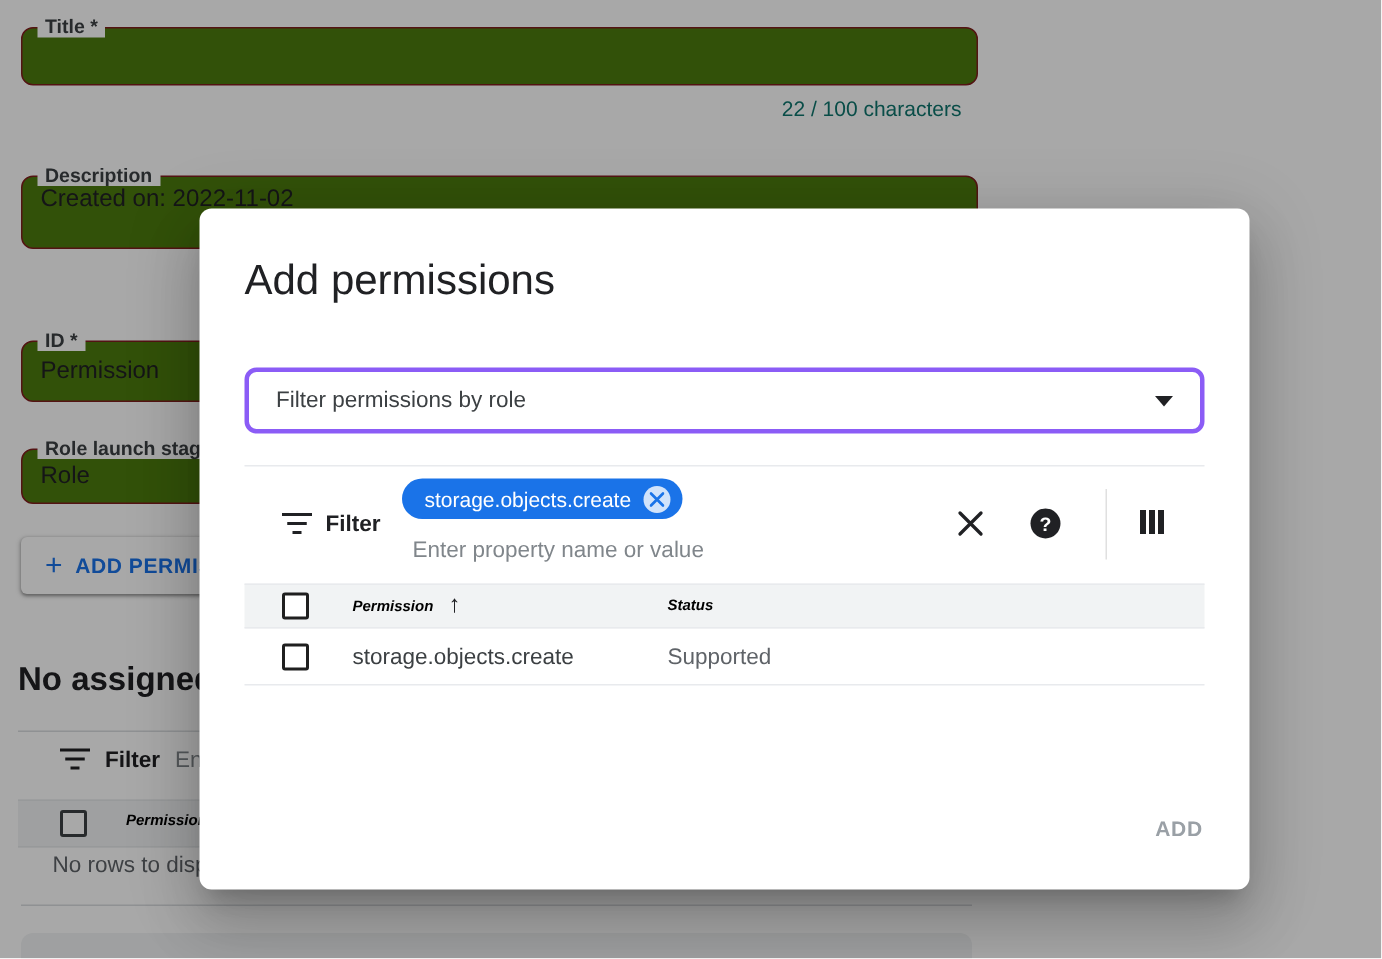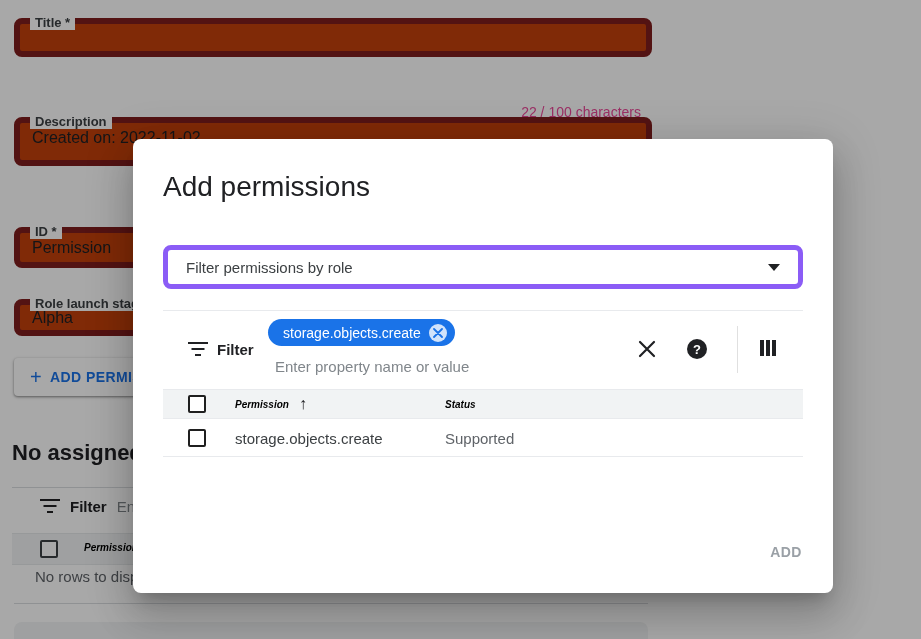--- a/index.html
+++ b/index.html
@@ -2,27 +2,27 @@
 <html><head>
 <meta charset="utf-8">
 <style>
   * { margin:0; padding:0; box-sizing:border-box; }
   html,body { width:921px; height:639px; overflow:hidden; }
   body { font-family:"Liberation Sans","DejaVu Sans",sans-serif; background:#fff; }
   #canvas { position:relative; width:921px; height:639px; background:#fff; overflow:hidden; }
 
   
   .page { position:absolute; inset:0; background:#fff; }
-  .ofield { position:absolute; border:6px solid #7f1d1d; border-radius:8px; background:#c2410c; }
+  .ofield { position:absolute; border:1px solid #7f1d1d; border-radius:8px; background:#4d7c0f; }
   .ofield .flabel { position:absolute; top:-9px; left:10px; background:#fff; padding:0 5px;
                     font-size:13px; font-weight:600; color:#3c4043; white-space:nowrap; }
   .ofield .fvalue { position:absolute; left:12px; top:50%; transform:translateY(-50%);
                     font-size:16px; color:#202124; white-space:nowrap; }
   .ofield.multiline .fvalue { top:6px; transform:none; }
-  .char-counter { position:absolute; top:64px; right:280px; font-size:14px; color:#ec4899;margin-top:40px; }
+  .char-counter { position:absolute; top:64px; right:280px; font-size:14px; color:#0f766e; }
   .raised-btn { position:absolute; display:flex; align-items:center; gap:8px; justify-content:flex-start;
                 background:#fff; border:none; border-radius:4px; padding:0 16px;
                 box-shadow:0 1px 2px rgba(0,0,0,.3), 0 1px 3px 1px rgba(0,0,0,.15);
                 font-size:14px; font-weight:600; letter-spacing:.4px; color:#1a73e8; cursor:pointer;
                 font-family:inherit; white-space:nowrap; }
   .plus-glyph { font-size:20px; font-weight:400; line-height:1; color:#1a73e8; }
   .bg-heading { position:absolute; left:12px; top:440px; font-size:22px; font-weight:700; color:#202124; white-space:nowrap; }
   .hdivider { position:absolute; height:1px; background:#dadce0; }
   .filter-row { position:absolute; display:flex; align-items:center; }
   .filter-label { font-size:15px; font-weight:700; color:#202124; }
@@ -46,21 +46,21 @@
 
   
   .scrim { position:absolute; inset:0; background:rgba(0,0,0,.34); z-index:5; }
 
   
   .modal { position:absolute; left:133px; top:139px; width:700px; height:454px; background:#fff;
            border-radius:8px; z-index:10;
            box-shadow:0 11px 15px -7px rgba(0,0,0,.2), 0 24px 38px 3px rgba(0,0,0,.14), 0 9px 46px 8px rgba(0,0,0,.12); }
   .modal-title { position:absolute; left:30px; top:32px; font-size:28px; font-weight:400; color:#202124; }
   .role-dropdown { position:absolute; left:30px; top:106px; width:640px; height:44px;
-                   border:5px solid #8b5cf6; border-radius:8px; background:#fff; cursor:pointer; }
+                   border:3px solid #8b5cf6; border-radius:8px; background:#fff; cursor:pointer; }
   .role-dropdown .dd-text { position:absolute; left:18px; top:50%; transform:translateY(-50%);
                    font-size:15px; color:#3c4043; }
   .dd-arrow { position:absolute; right:18px; top:50%; margin-top:-3px; width:0; height:0;
               border-left:6px solid transparent; border-right:6px solid transparent; border-top:7px solid #202124; }
   .m-divider { position:absolute; left:30px; top:171px; width:640px; height:1px; background:#e8eaed; }
 
   .m-funnel { position:absolute; left:55px; top:203px; }
   .m-filter-label { position:absolute; left:84px; top:202px; font-size:15px; font-weight:700; color:#202124; }
   .chip { position:absolute; left:135px; top:180px; height:27px; border-radius:14px; background:#1a73e8;
           display:flex; align-items:center; padding:0 8px 0 15px; gap:8px; cursor:pointer; }
@@ -114,21 +114,21 @@
       <span class="fvalue">Created on: 2022-11-02</span>
     </div>
 
     <div class="ofield" style="left:14px; top:227px; width:638px; height:41px;">
       <span class="flabel">ID *</span>
       <span class="fvalue">Permission</span>
     </div>
 
     <div class="ofield" style="left:14px; top:299px; width:638px; height:37px;">
       <span class="flabel">Role launch stage</span>
-      <span class="fvalue">Alpha</span>
+      <span class="fvalue">Role</span>
     </div>
 
     <button class="raised-btn" style="left:14px; top:358px; height:38px; width:210px;">
       <span class="plus-glyph">+</span>
       <span>ADD PERMISSIONS</span>
     </button>
 
     <div class="bg-heading">No assigned permissions</div>
 
     <div class="hdivider" style="left:12px; top:487px; width:640px;"></div>

